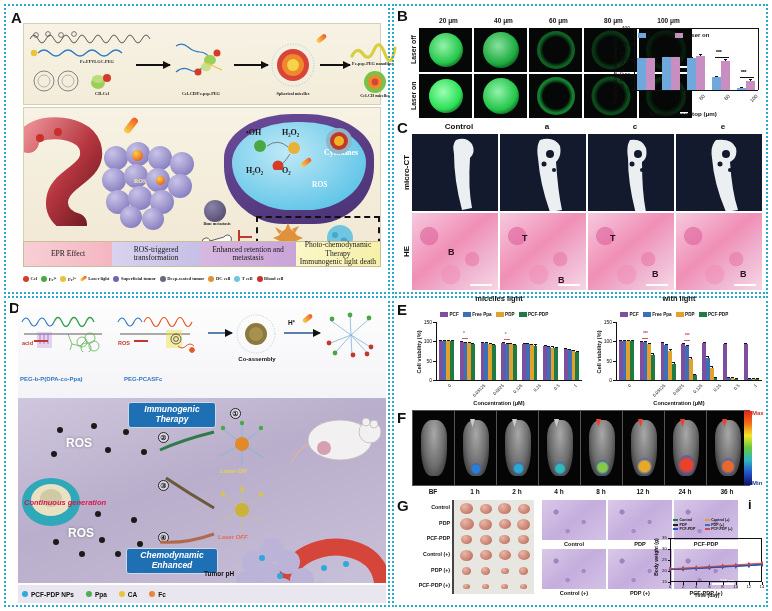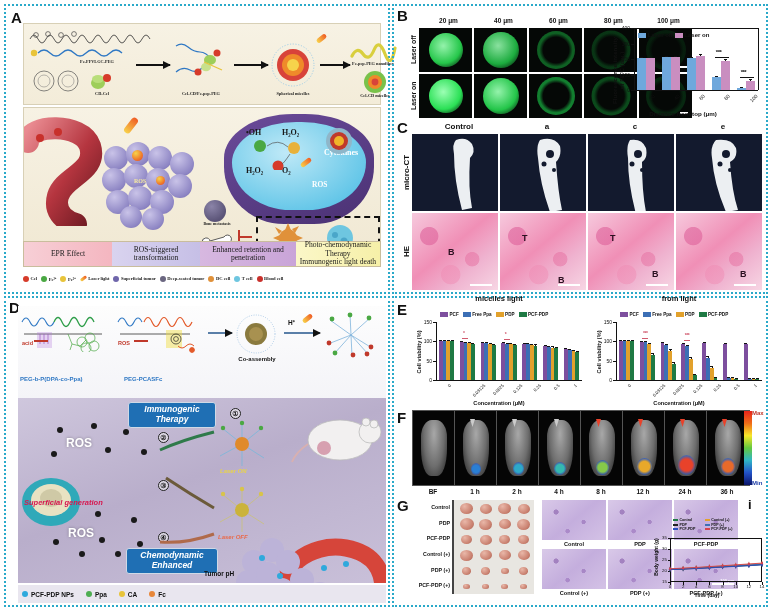--- a/index.html
+++ b/index.html
@@ -383,21 +383,21 @@
           <div class="tiny" style="position:absolute;left:168px;top:114px;width:50px;font-size:4px;">Bone metastasis</div>
           <div style="position:absolute;left:214px;top:128px;width:14px;height:2px;background:#c0392b;"></div>
           <div style="position:absolute;left:214px;top:122px;width:2px;height:14px;background:#c0392b;"></div>
 
           <div style="position:absolute;left:180px;top:92px;width:22px;height:22px;border-radius:50%;background:radial-gradient(circle at 35% 30%,#8b84a8,#5b5478 70%);"></div>
         </div>
 
         <div class="effectbar">
           <div class="eff eff1">EPR Effect</div>
           <div class="eff eff2">ROS-triggered transformation</div>
-          <div class="eff eff3">Enhanced retention and penetration</div>
+          <div class="eff eff3">Enhanced retention and metastasis</div>
           <div class="eff eff4" style="white-space:pre-line;">Photo-chemodynamic Therapy
 Immunogenic light death</div>
         </div>
 
         <div class="legendrow" id="aLegend">
             <div class="lg">
               <span class="dot" style="background: rgb(214, 59, 42);"></span>
               <span>Cel</span>
             </div>
             <div class="lg">
@@ -741,21 +741,21 @@
             <circle cx="34" cy="44" r="3"></circle>
               <circle cx="70" cy="44" r="3"></circle>
           </g>
         </svg>
 
         <svg style="position:absolute;left:2px;top:78px;" width="62" height="52">
           <ellipse cx="31" cy="26" rx="29" ry="24" fill="#2fa9b9"></ellipse>
           <ellipse cx="31" cy="24" rx="20" ry="16" fill="#e8e2c2"></ellipse>
           <ellipse cx="31" cy="22" rx="11" ry="9" fill="#cfc9a6"></ellipse>
         </svg>
-        <div class="contGen" style="left:6px;top:100px;">Superficial generation</div>
+        <div class="contGen" style="left:6px;top:100px;">Continuous generation</div>
 
         <div class="stepnum" style="left:212px;top:10px;">①</div>
         <div class="stepnum" style="left:140px;top:34px;">②</div>
         <div class="stepnum" style="left:140px;top:82px;">③</div>
         <div class="stepnum" style="left:140px;top:134px;">④</div>
 
         <svg style="position:absolute;left:124px;top:18px;" width="90" height="150">
           <path d="M72 16 Q40 24 18 34" stroke="#2f7a4a" stroke-width="3" fill="none"></path>
           <path d="M24 62 Q48 78 72 92" stroke="#6b5a3a" stroke-width="3" fill="none"></path>
           <path d="M72 118 Q44 128 18 126" stroke="#b06a4a" stroke-width="3" fill="none"></path>
@@ -1098,21 +1098,21 @@
               </div>
               <div style="display: flex; align-items: center; gap: 1.5px;">
                 <span class="legbox" style="background: rgb(226, 161, 44);"></span>
                 <span>PDP</span>
               </div>
               <div style="display: flex; align-items: center; gap: 1.5px;">
                 <span class="legbox" style="background: rgb(31, 122, 68);"></span>
                 <span>PCF-PDP</span>
               </div>
             </div>
-            <div class="chart-title" style="left: 0px; top: -8px; width: 174px;">from light</div>
+            <div class="chart-title" style="left: 0px; top: -8px; width: 174px;">with light</div>
             <div class="axtitle" style="left: 0px; top: 98px; width: 174px; text-align: center; font-size: 5.6px;">Concentration (μM)</div>
             <div class="axtitle" style="left: -45px; top: 47px; width: 106px; text-align: center; white-space: pre-line; line-height: 1.05; transform: rotate(-90deg); font-size: 5.6px;">Cell viability (%)</div>
           </div>
       </div>
 
       <div style="position:absolute;left:2px;top:110px;width:370px;height:100px;">
         <div class="panel-letter" style="position:absolute;left:1px;top:2px;">F</div>
         <div style="position:absolute;left:16px;top:2px;display:flex;align-items:flex-start;">
           <div class="f-strip" id="fStrip">
               <div class="f-cell">

